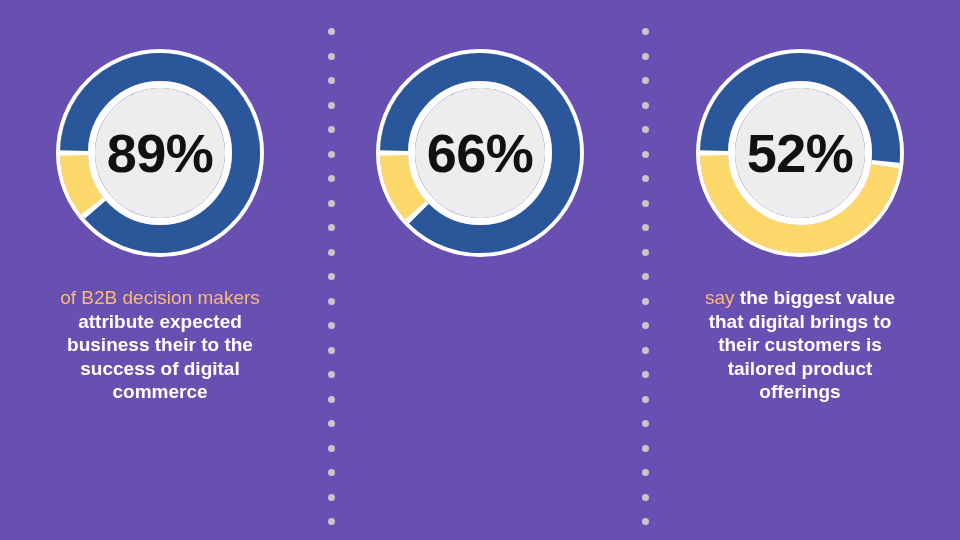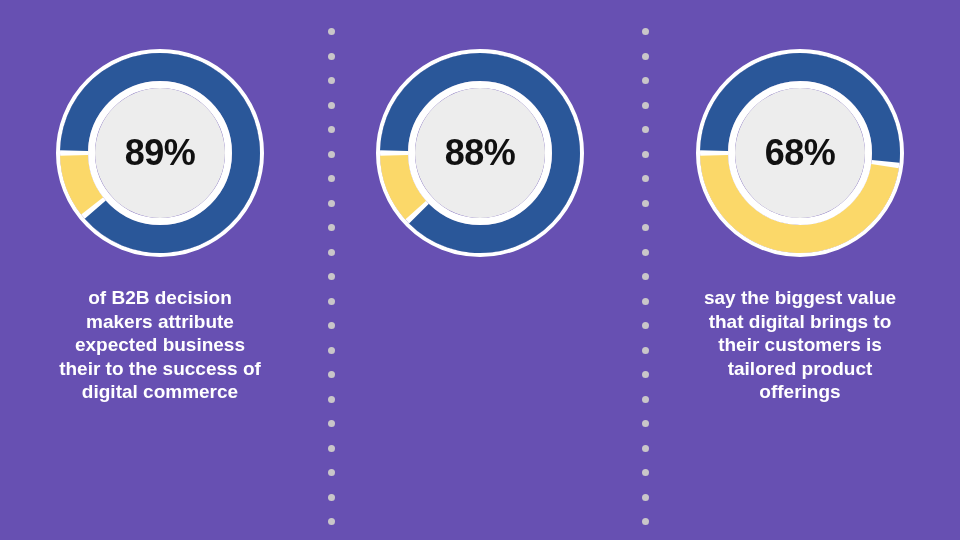--- a/index.html
+++ b/index.html
@@ -66,37 +66,37 @@
   }
   .donut-label {
     position: absolute;
     top: 0;
     left: 0;
     width: 214px;
     height: 214px;
     display: flex;
     align-items: center;
     justify-content: center;
-    font-size: 36px;
+    font-size: 54px;
     font-weight: bold;
     color: #111111;
     letter-spacing: -0.5px;
     line-height: 1;
   }
 
   
   .caption {
     margin-top: 26px;
     width: 212px;
     text-align: center;
     color: #FFFFFF;
     font-size: 19px;
     line-height: 23.5px;
   }
-  .caption .light { font-weight: bold; color: #ffffff; }
+  .caption .light { font-weight: normal; color: #fdba74; }
   .caption .bold  { font-weight: bold;  color: #FFFFFF; }
 </style>
 </head>
 <body>
 
 <div id="infographic">
 
   <div class="divider" id="divider-1">
       <div class="dot" style="top: 28px; background: rgb(201, 198, 201);"></div>
       <div class="dot" style="top: 52.5px; background: rgb(201, 198, 201);"></div>
@@ -166,35 +166,35 @@
     <div class="stat-column">
       <div class="donut-wrap">
         <svg viewBox="0 0 214 214">
             <circle cx="107" cy="107" r="102" fill="none" stroke="#FFFFFF" stroke-width="4"></circle>
             <circle cx="107" cy="107" r="86" fill="none" stroke="#FFFFFF" stroke-width="28"></circle>
             <path d="M 7.03898849596456 104.20783612764312 A 100 100 0 1 1 36.04292634634801 177.46342099635956 L 55.910906969370565 157.73366311737888 A 72 72 0 1 0 35.02807171709449 104.98964201190304 Z" fill="#2A5799"></path>
             <path d="M 32.2201909501469 173.39262126522425 A 100 100 0 0 1 7.03898849596456 109.79216387235692 L 35.02807171709449 109.01035798809698 A 72 72 0 0 0 53.15853748410577 154.80268731096146 Z" fill="#FBD869"></path>
             <circle cx="107" cy="107" r="68.5" fill="none" stroke="#FFFFFF" stroke-width="7"></circle>
             <circle cx="107" cy="107" r="65" fill="#EDEDED"></circle>
           </svg>
-        <div class="donut-label">88%</div>
+        <div class="donut-label">66%</div>
       </div>
     </div>
 
     <div class="stat-column">
       <div class="donut-wrap">
         <svg viewBox="0 0 214 214">
             <circle cx="107" cy="107" r="102" fill="none" stroke="#FFFFFF" stroke-width="4"></circle>
             <circle cx="107" cy="107" r="86" fill="none" stroke="#FFFFFF" stroke-width="28"></circle>
             <path d="M 7.03898849596456 104.20783612764312 A 100 100 0 1 1 206.5227399981831 116.75828997591493 L 178.65637279869185 114.02596878265875 A 72 72 0 1 0 35.02807171709449 104.98964201190304 Z" fill="#2A5799"></path>
             <path d="M 205.82283814465524 122.29858362840397 A 100 100 0 0 1 7.03898849596456 109.79216387235692 L 35.02807171709449 109.01035798809698 A 72 72 0 0 0 178.1524434641518 118.01498021245087 Z" fill="#FBD869"></path>
             <circle cx="107" cy="107" r="68.5" fill="none" stroke="#FFFFFF" stroke-width="7"></circle>
             <circle cx="107" cy="107" r="65" fill="#EDEDED"></circle>
           </svg>
-        <div class="donut-label">68%</div>
+        <div class="donut-label">52%</div>
       </div>
       <div class="caption">
         <span class="light">say </span><span class="bold">the biggest value that digital brings to their customers is tailored product offerings</span>
       </div>
     </div>
 
   </div>
 </div>
 
 </body></html>

